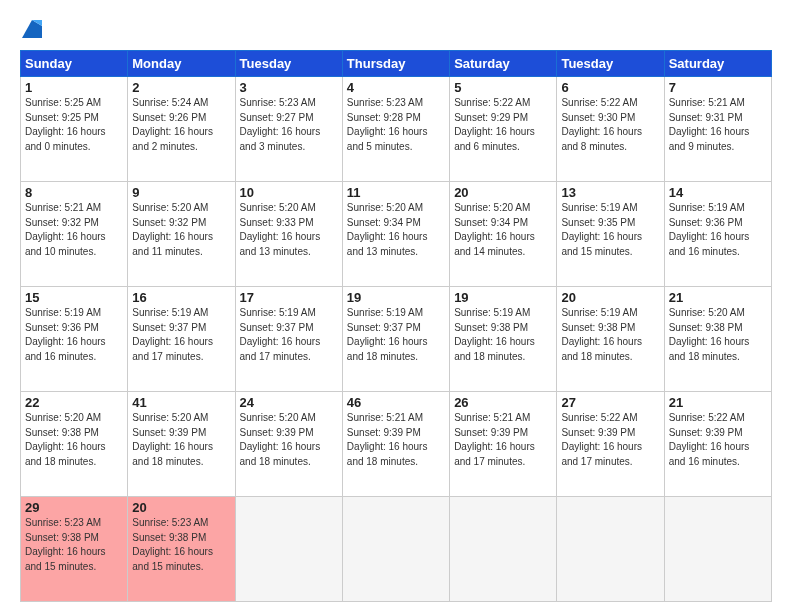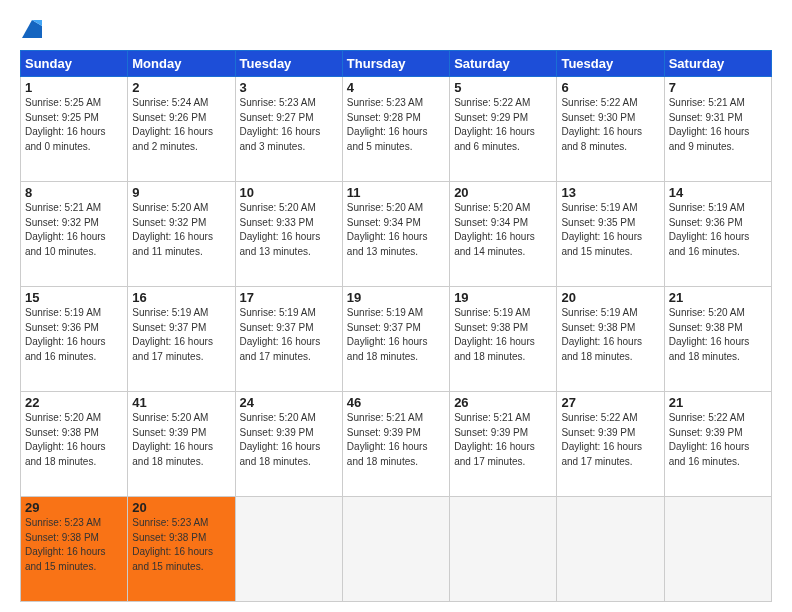--- a/index.html
+++ b/index.html
@@ -81,21 +81,21 @@
       background: #fff;
       height: 82px;
     }
     .calendar tbody tr td.empty {
       background: #f5f5f5;
     }
     .calendar tbody tr:last-child td {
       background: #f5f5f5;
     }
     .calendar tbody tr:last-child td.has-data {
-      background: #f97316;
+      background: #fca5a5;
     }
     .day-num {
       font-size: 13px;
       font-weight: bold;
       color: #222;
       display: block;
       margin-bottom: 1px;
     }
     .day-info {
       line-height: 1.45;

